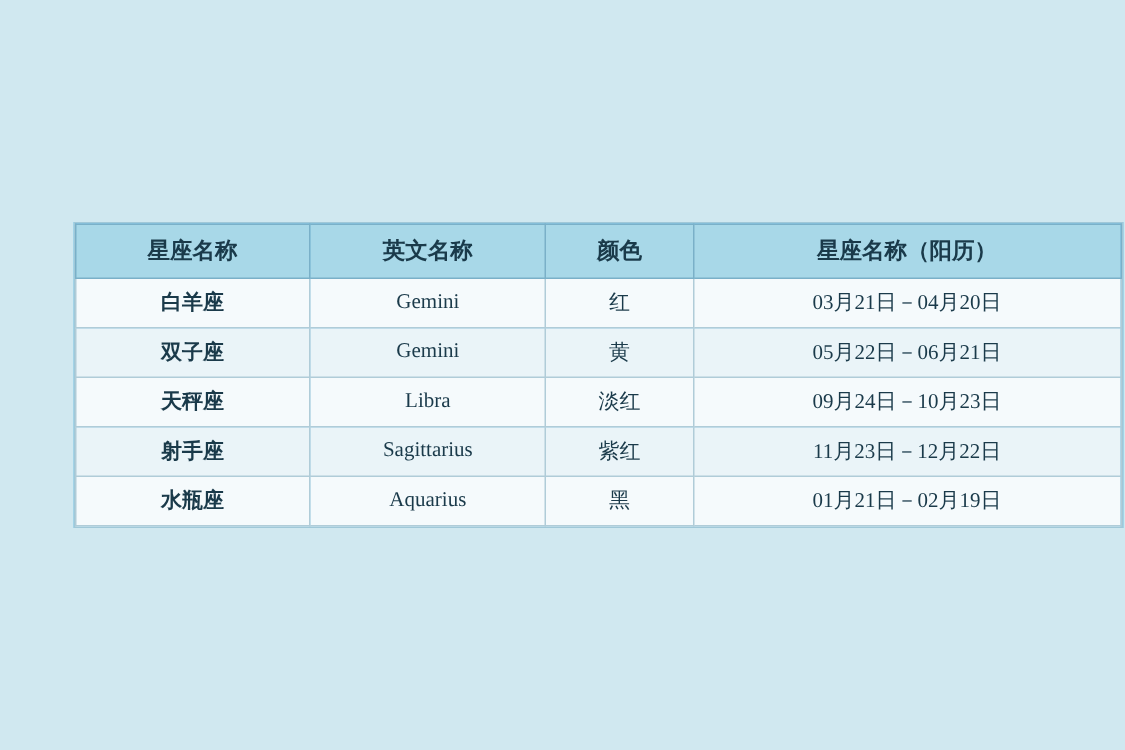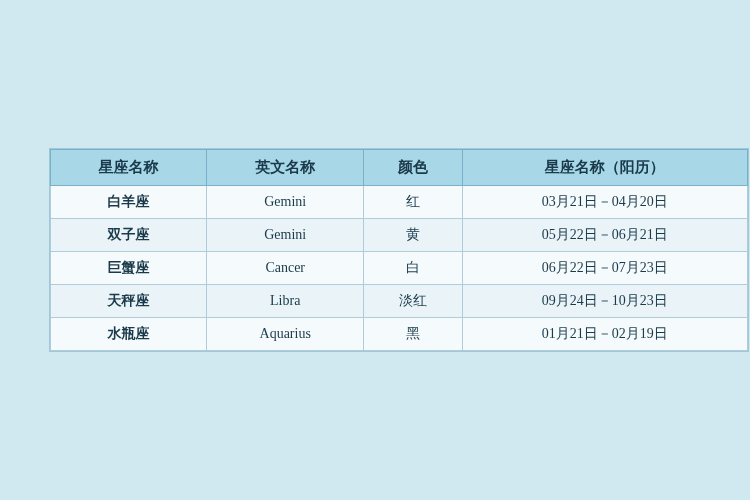--- a/index.html
+++ b/index.html
@@ -87,30 +87,30 @@
           <td>红</td>
           <td>03月21日－04月20日</td>
         </tr>
         <tr>
           <td>双子座</td>
           <td>Gemini</td>
           <td>黄</td>
           <td>05月22日－06月21日</td>
         </tr>
         <tr>
-          <td>巨蟹座</td>
-          <td>Cancer</td>
-          <td>白</td>
-          <td>06月22日－07月23日</td>
-        </tr>
-        <tr>
           <td>天秤座</td>
           <td>Libra</td>
           <td>淡红</td>
           <td>09月24日－10月23日</td>
+        </tr>
+        <tr>
+          <td>射手座</td>
+          <td>Sagittarius</td>
+          <td>紫红</td>
+          <td>11月23日－12月22日</td>
         </tr>
         <tr>
           <td>水瓶座</td>
           <td>Aquarius</td>
           <td>黑</td>
           <td>01月21日－02月19日</td>
         </tr>
       </tbody>
   </table>
 </div>

